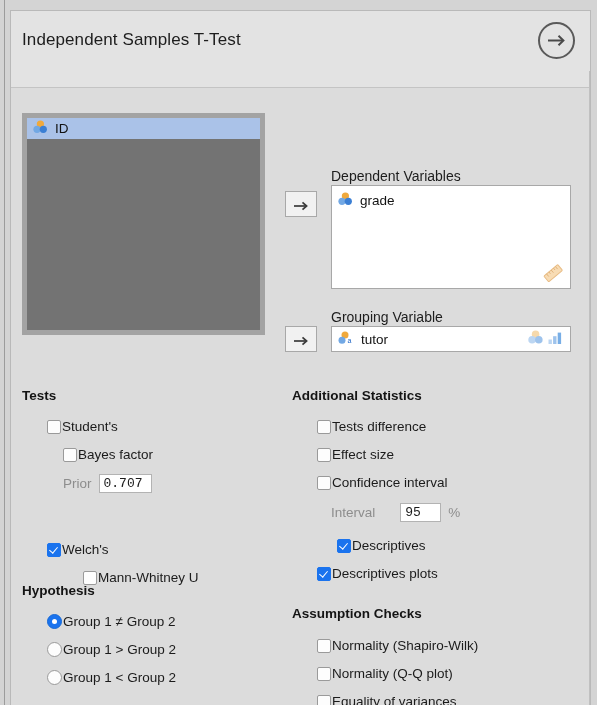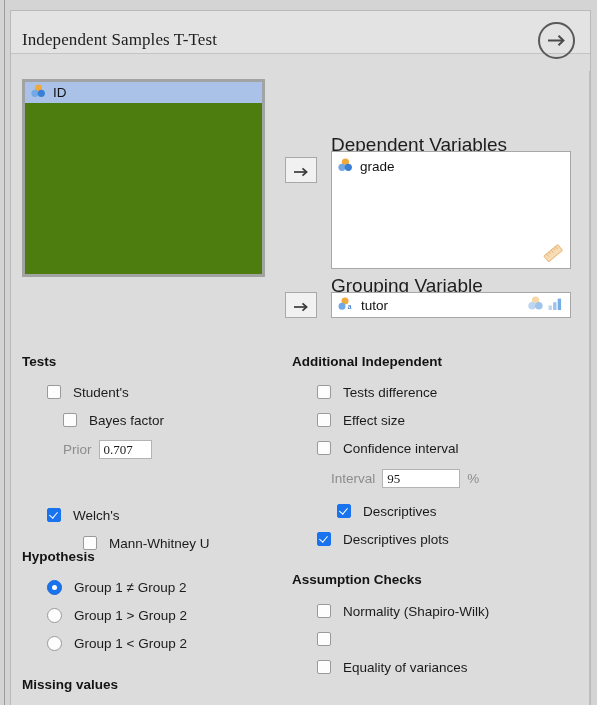--- a/index.html
+++ b/index.html
@@ -32,25 +32,24 @@
     background: #dcdcdc;
     border-left: 1px solid #b9b9b9;
     border-top: 1px solid #b9b9b9;
     border-right: 1px solid #b9b9b9;
     box-sizing: border-box;
   }
 
   
   .titlebar {
     position: relative;
-    height: 43px;
+    height: 77px;
     background: #e3e3e3;
     border-bottom: 1px solid #c4c4c4;
     box-sizing: border-box;
-    font-family: Liberation Serif, serif;
   }
   .title {
     position: absolute;
     left: 11px;
     top: 19px;
     font-size: 17px;
     color: #1d1d1d;
     letter-spacing: 0.1px;
     white-space: nowrap;
   }
@@ -74,55 +73,55 @@
     position: relative;
     padding: 0;
   }
 
   
   .varlist {
     position: absolute;
     left: 11px;
     top: 25px;
     width: 243px;
-    height: 198px;
-    background: #4d7c0f;
-    border: 3px solid #a3a3a3;
+    height: 222px;
+    background: #737373;
+    border: 5px solid #a3a3a3;
     box-sizing: border-box;
     overflow: hidden;
   }
   .var-row {
     display: flex;
     align-items: center;
     height: 21px;
     padding-left: 6px;
     font-size: 13.5px;
     color: #111;
     gap: 7px;
     box-sizing: border-box;
   }
   .var-row.selected {
     background: #aac2e8;
   }
 
   
   .assign-label {
     position: absolute;
-    font-size: 19px;
+    font-size: 14px;
     color: #1d1d1d;
     white-space: nowrap;
   }
   .dropbox {
     position: absolute;
     background: #ffffff;
     border: 1px solid #a8a8a8;
     box-sizing: border-box;
     overflow: hidden;
   }
-  #dv-box  { left: 320px; top: 97px;  width: 240px; height: 118px; }
+  #dv-box  { left: 320px; top: 97px;  width: 240px; height: 104px; }
   #gv-box  { left: 320px; top: 238px; width: 240px; height: 26px; }
 
   .arrow-btn {
     position: absolute;
     width: 32px;
     height: 26px;
     background: #f1f1f1;
     border: 1px solid #a8a8a8;
     box-sizing: border-box;
     cursor: pointer;
@@ -154,22 +153,22 @@
     font-size: 13.5px;
     font-weight: bold;
     color: #141414;
     white-space: nowrap;
   }
 
   
   .opt {
     position: absolute;
     display: flex;
-    align-items: flex-start;
-    gap: 12px;
+    align-items: flex-end;
+    gap: 1px;
     font-size: 13.5px;
     color: #1b1b1b;
     white-space: nowrap;
     cursor: pointer;
   }
   .cb {
     width: 14px;
     height: 14px;
     border: 1px solid #9a9a9a;
     border-radius: 2px;
@@ -228,27 +227,27 @@
     white-space: nowrap;
   }
   .field-label { color: #8d8d8d; }
   .field-suffix { color: #8d8d8d; }
   .num-input {
     width: 53px;
     height: 19px;
     background: #ffffff;
     border: 1px solid #b3b3b3;
     box-sizing: border-box;
-    font-family: Liberation Serif, serif;
+    font-family: Liberation Mono, monospace;
     font-size: 13px;
     color: #1b1b1b;
     padding: 0 4px;
     line-height: 19px;
   }
-  #interval-input { width: 78px; }
+  #interval-input { width: 41px; margin-left: 18px; }
 
   
   .scroll-edge {
     position: absolute;
     right: 0;
     top: 60px;
     width: 1px;
     height: 635px;
     background: #c0c0c0;
   }
@@ -391,21 +390,21 @@
         <span class="rb"></span>
         <span>Group 1 &gt; Group 2</span>
       </label>
       <label class="opt" style="left:36px; top:582px;">
         <span class="rb"></span>
         <span>Group 1 &lt; Group 2</span>
       </label>
 
       <div class="section-title" style="left:11px; top:623px;">Missing values</div>
 
-      <div class="section-title" style="left:281px; top:300px;">Additional Independent</div>
+      <div class="section-title" style="left:281px; top:300px;">Additional Statistics</div>
 
       <label class="opt" style="left:306px; top:331px;">
         <span class="cb"></span>
         <span>Tests difference</span>
       </label>
       <label class="opt" style="left:306px; top:359px;">
         <span class="cb"></span>
         <span>Effect size</span>
       </label>
       <label class="opt" style="left:306px; top:387px;">
@@ -429,20 +428,21 @@
       </label>
 
       <div class="section-title" style="left:281px; top:518px;">Assumption Checks</div>
 
       <label class="opt" style="left:306px; top:550px;">
         <span class="cb"></span>
         <span>Normality (Shapiro-Wilk)</span>
       </label>
       <label class="opt" style="left:306px; top:578px;">
         <span class="cb"></span>
+        <span>Normality (Q-Q plot)</span>
       </label>
       <label class="opt" style="left:306px; top:606px;">
         <span class="cb"></span>
         <span>Equality of variances</span>
       </label>
 
     </div>
 
     <div class="scroll-edge"></div>
   </div>

